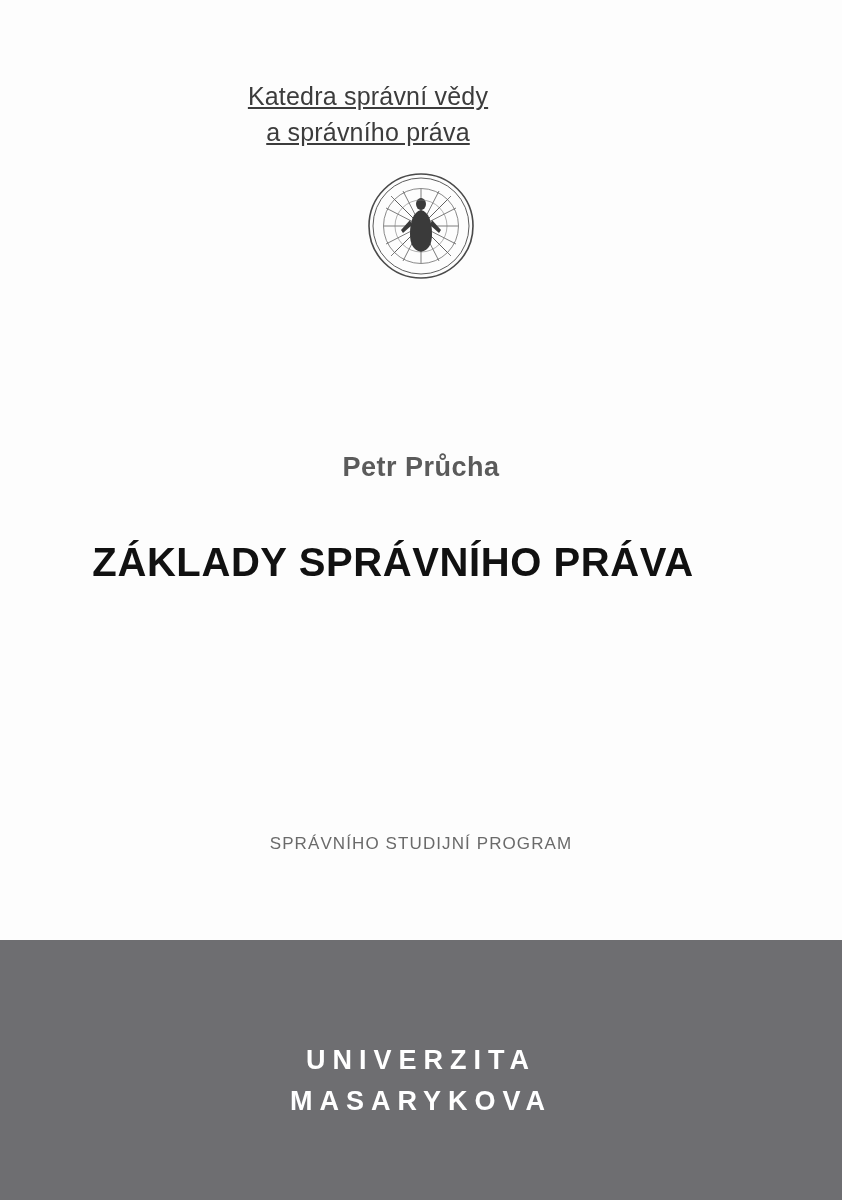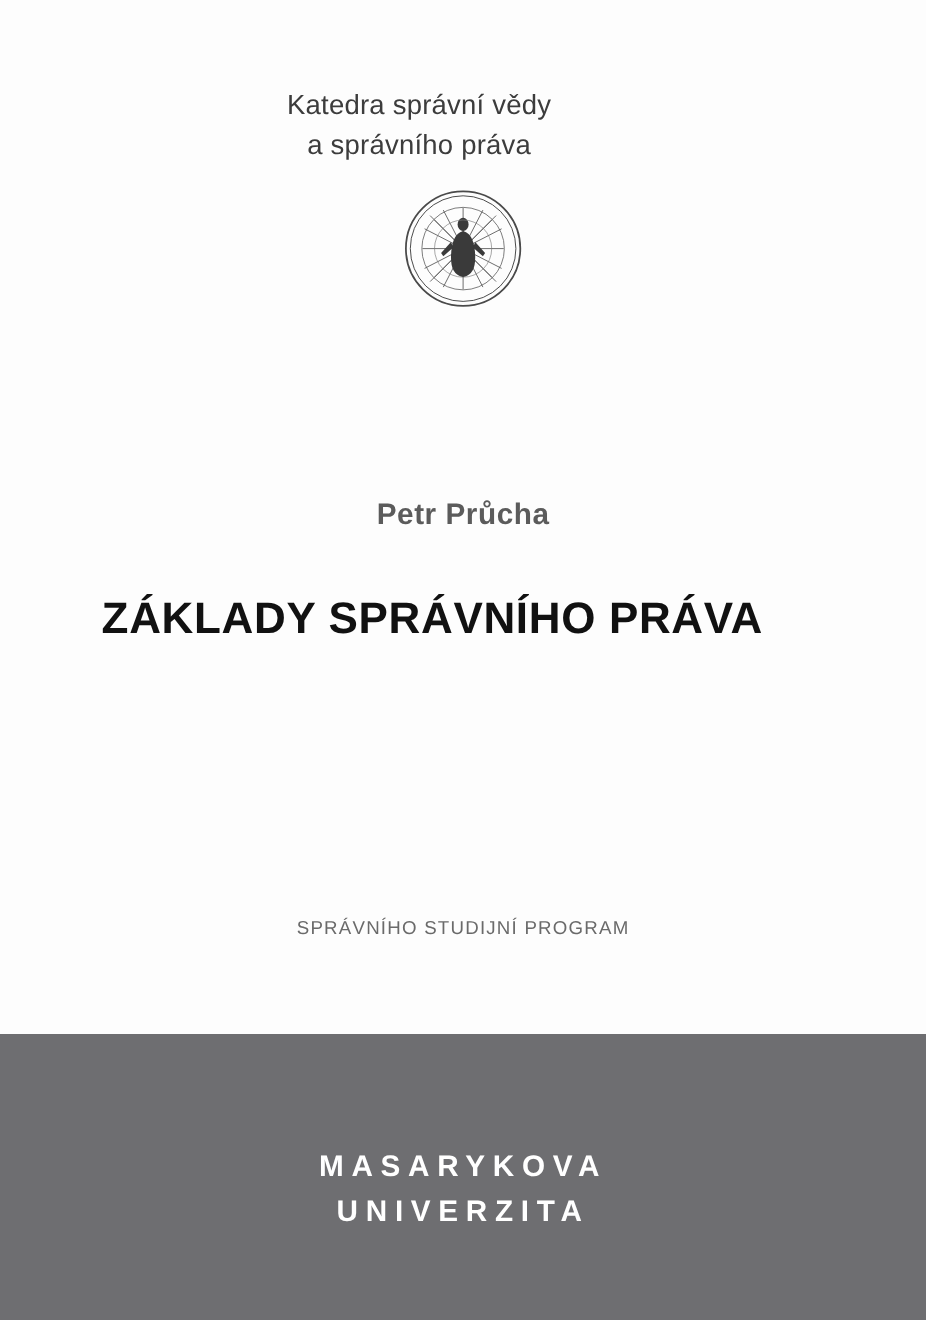--- a/index.html
+++ b/index.html
@@ -17,27 +17,28 @@
     position: relative;
     width: 842px;
     height: 1200px;
     background: #fdfdfd;
   }
 
   
   .dept {
     position: absolute;
     top: 78px;
-    left: 13px;
+    left: 0;
     width: 736px;
     text-align: center;
     color: #3c3c3c;
     font-size: 25px;
     line-height: 36px;
     letter-spacing: 0.2px;
+    text-decoration: underline;
   }
   .dept-line {
     display: block;
   }
 
   
   .seal {
     position: absolute;
     top: 172px;
     left: 50%;
@@ -176,17 +177,17 @@
   <div class="title">ZÁKLADY SPRÁVNÍHO PRÁVA</div>
 
   <div class="program">SPRÁVNÍHO STUDIJNÍ PROGRAM</div>
 
   <div class="band-left"></div>
   <div class="band-accent"></div>
   <div class="band-right"></div>
   <div class="band"></div>
 
   <div class="publisher">
+    <span>UNIVERZITA</span>
     <span>MASARYKOVA</span>
-    <span>UNIVERZITA</span>
   </div>
 
 </div>
 
 </body></html>

